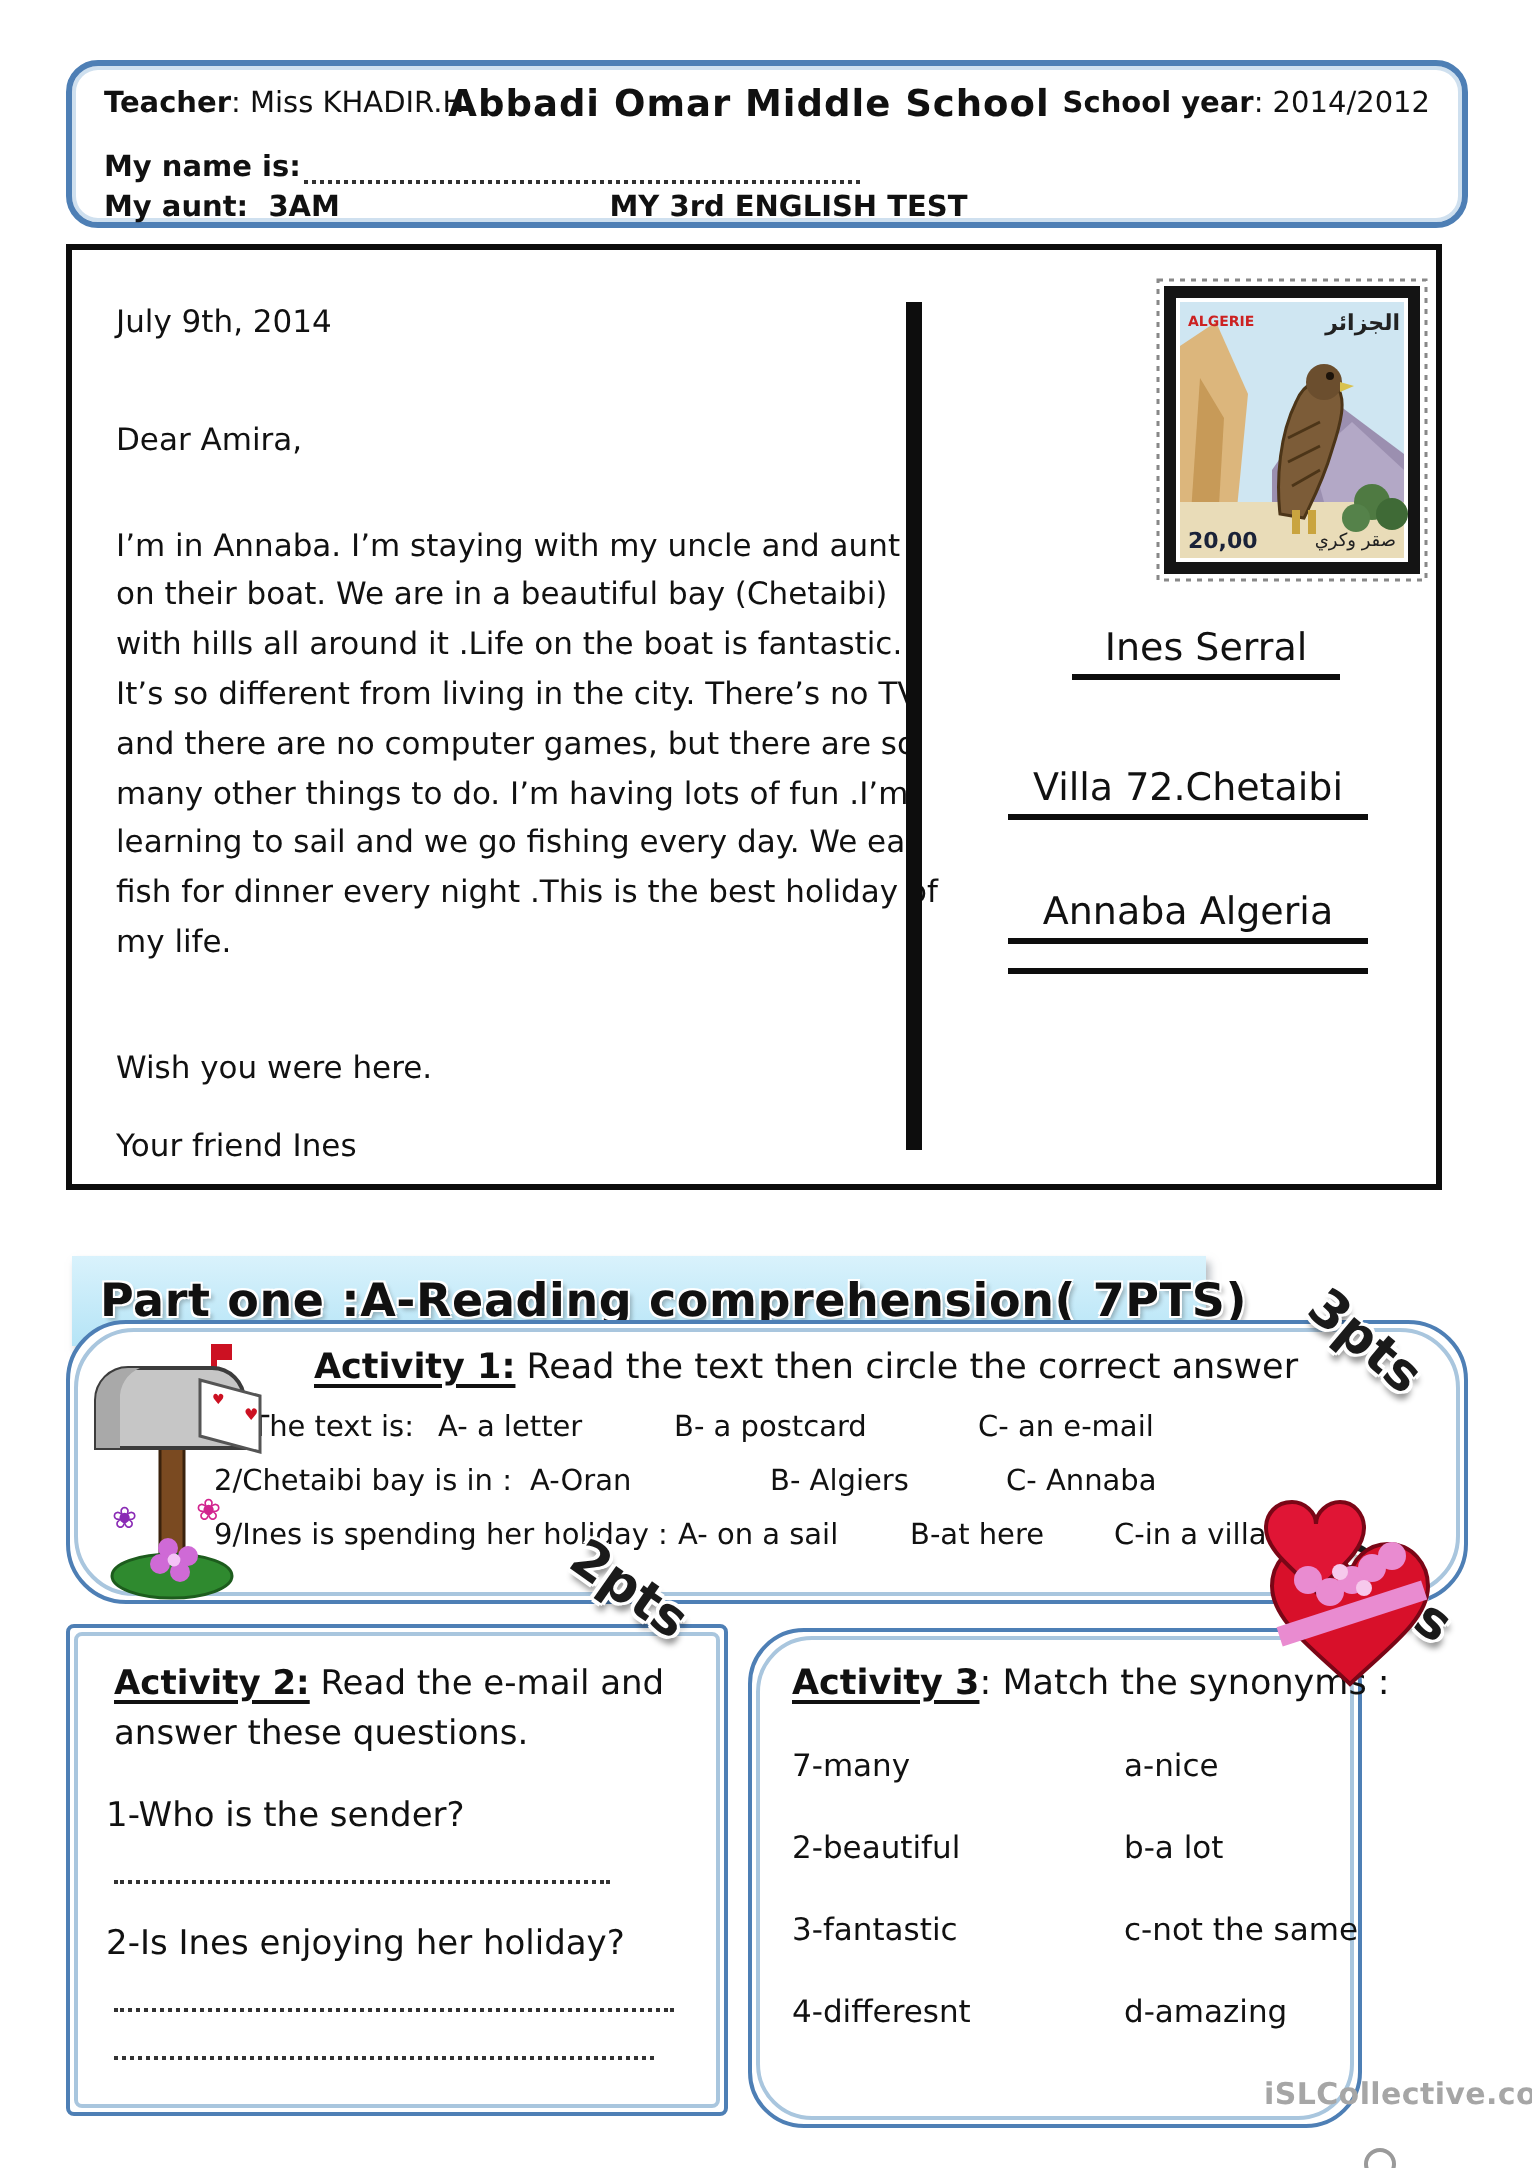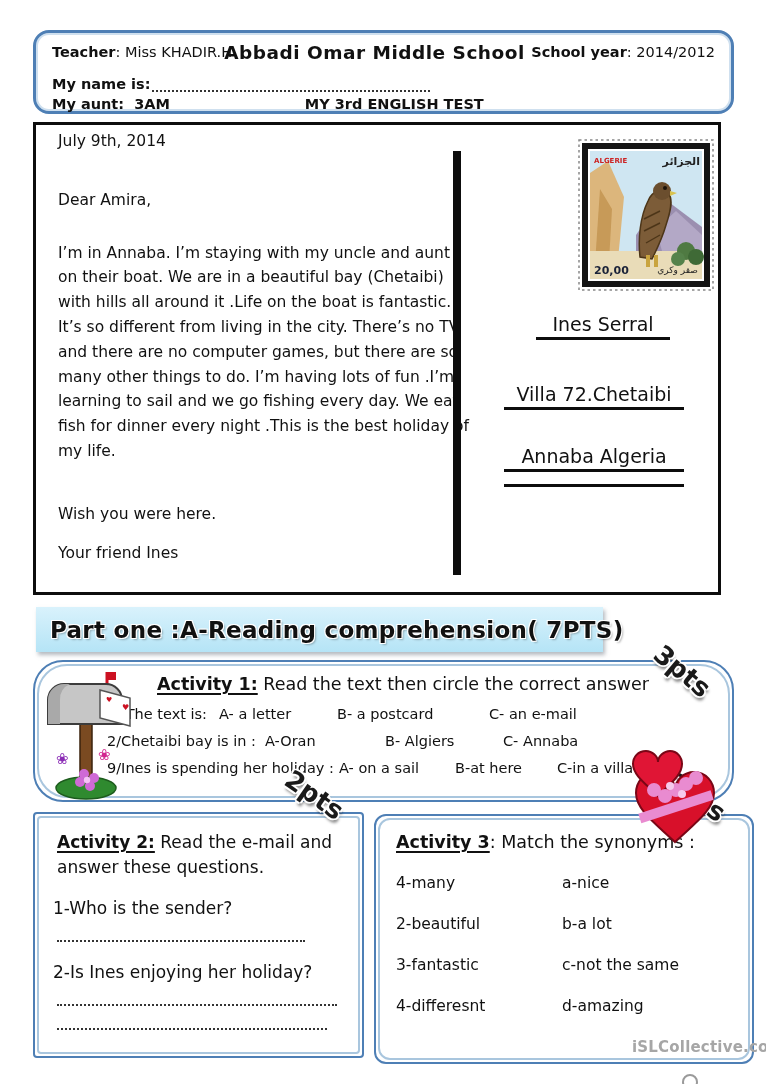--- a/index.html
+++ b/index.html
@@ -27,51 +27,51 @@
   .hdr-class { position:absolute; left:0; top:2px; font-weight:bold; }
   .hdr-test { position:absolute; left:50%; top:2px; transform:translateX(-44%);
     font-weight:bold; text-underline-offset:3px;
     text-decoration-thickness:2px; white-space:nowrap; }
 
   
   .postcard {
     position:absolute; left:33px; top:122px; width:688px; height:473px;
     border:3px solid #0d0d0d; background:#fff;
   }
-  .letter { position:absolute; left:22px; top:4px; width:412px; font-size:15.5px; line-height:1.6; }
+  .letter { position:absolute; left:22px; top:24px; width:412px; font-size:15.5px; line-height:1.6; }
   .letter .date { margin-bottom:34px; }
   .letter .salutation { margin-bottom:28px; }
   .letter .body { margin-bottom:38px; }
   .letter .closing1 { margin-bottom:14px; }
   .pc-divider { position:absolute; left:417px; top:26px; width:8px; height:424px; background:#0d0d0d; }
   .stamp { position:absolute; left:542px; top:14px; width:136px; height:152px; }
   .addr-line { position:absolute; border-bottom:3px solid #0d0d0d; text-align:center;
     font-size:19px; padding-bottom:2px; white-space:nowrap; }
   .addr-name   { left:500px; top:188px; width:134px; }
   .addr-street { left:468px; top:258px; width:180px; }
   .addr-city   { left:468px; top:296px; width:180px;margin-top:24px; }
   .addr-empty  { left:468px; top:338px; width:180px; height:24px; }
 
   
   .part-heading {
-    position:absolute; left:36px; top:607px; width:567px; height:45px;
+    position:absolute; left:36px; top:628px; width:567px; height:45px;
     background:linear-gradient(#d9f2fc, #b5e4f6);
     box-shadow:2px 3px 4px rgba(120,130,140,.55);
     display:flex; align-items:center; padding-left:14px;
     font-size:23px; font-weight:bold; letter-spacing:.3px; white-space:nowrap;
     text-shadow:-1px -1px 0 #fff, 1px -1px 0 #fff, -1px 1px 0 #fff, 1px 1px 0 #fff, 2px 2px 2px rgba(0,0,0,.25);
   }
 
   
   .activity-box { position:absolute; border:2px solid #4e7fb5; background:#fff; }
   .activity-box::before { content:""; position:absolute; inset:2px;
     border:2px solid #a9c6de; border-radius:inherit; pointer-events:none; }
   .act1 { left:33px; top:660px; width:701px; height:142px; border-radius:30px; }
   .act2 { left:33px; top:812px; width:331px; height:246px; border-radius:4px; }
-  .act3 { left:374px; top:814px; width:380px; height:250px; border-radius:12px; }
+  .act3 { left:374px; top:814px; width:307px; height:250px; border-radius:28px; }
 
   .act-title { font-size:17.5px; }
   .act-title .lbl { font-weight:bold; text-decoration:underline; text-underline-offset:3px; text-decoration-thickness:2px; }
 
   .act1-title { position:absolute; left:122px; top:12px; white-space:nowrap; }
   .q-rows { position:absolute; left:72px; top:44px; width:600px; font-size:14.5px; }
   .q-row { display:flex; margin-bottom:11px; white-space:nowrap; }
   .q-row .q  { flex:0 0 auto; }
   .r1 .q { width:112px; } .r1 .oa { width:118px; } .r1 .ob { width:152px; }
   .r2 .q { width:158px; } .r2 .oa { width:120px; } .r2 .ob { width:118px; }
@@ -245,21 +245,21 @@
     <div class="dotted-answer da3"></div>
   </div>
   <div class="pts pts2">2pts</div>
 
   <div class="activity-box act3">
     <div class="act-title act3-title">
       <span class="lbl">Activity 3</span><span>: Match the synonyms :</span>
     </div>
     <div class="match-rows">
       <div class="match-row">
-        <span class="ml">4-many</span>
+        <span class="ml">7-many</span>
         <span class="mr">a-nice</span>
       </div>
       <div class="match-row">
         <span class="ml">2-beautiful</span>
         <span class="mr">b-a lot</span>
       </div>
       <div class="match-row">
         <span class="ml">3-fantastic</span>
         <span class="mr">c-not the same</span>
       </div>

